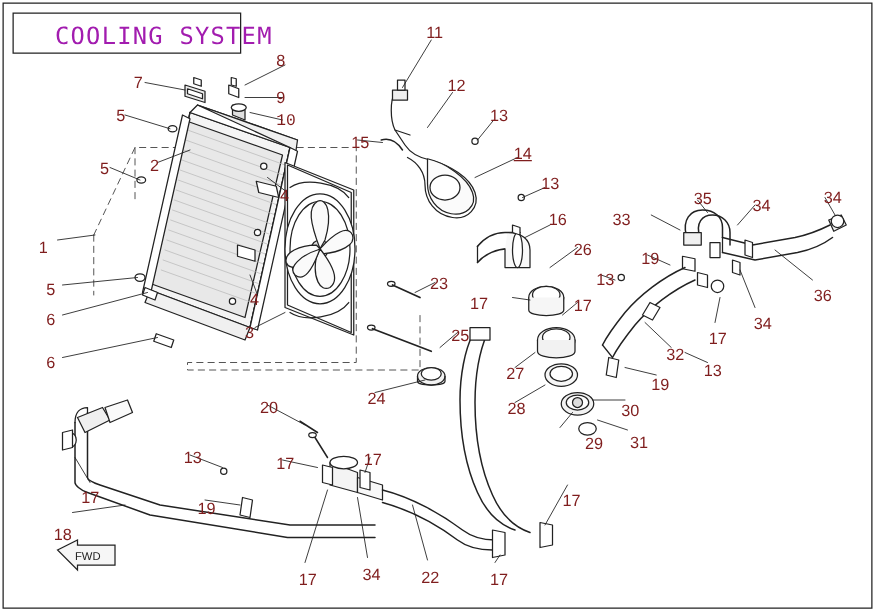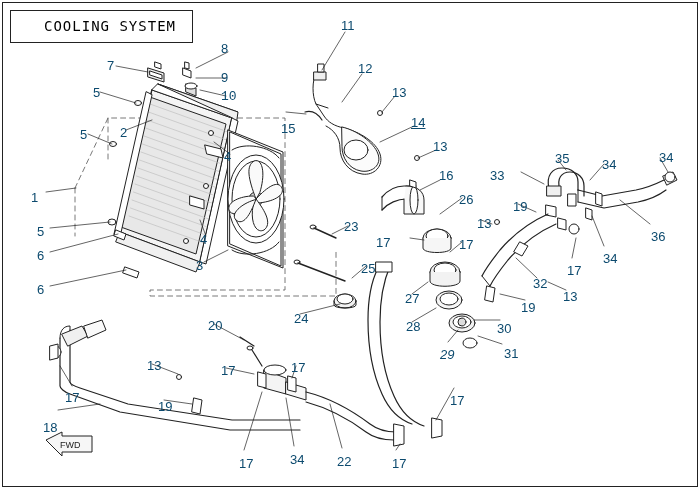--- a/index.html
+++ b/index.html
@@ -31,30 +31,30 @@
     width: 183px;
     height: 33px;
     border: 1px solid #222222;
     box-sizing: border-box;
     background: #ffffff;
   }
   .title-text {
     position: absolute;
     left: 44px;
     top: 18px;
-    font-size: 14px;
+    font-size: 19px;
     letter-spacing: 1px;
-    color: #000000;
+    color: #a21caf;
     font-family: "DejaVu Sans Mono", monospace;
     white-space: nowrap;
   }
   .callout {
     position: absolute;
     font-size: 13px;
-    color: #0c4a6e;
+    color: #7f1d1d;
     font-family: "Liberation Sans", sans-serif;
     white-space: nowrap;
   }
   svg.art {
     position: absolute;
     left: 0;
     top: 0;
     width: 700px;
     height: 489px;
     pointer-events: none;
@@ -324,21 +324,21 @@
   <div class="fwd-text">FWD</div>
 
   <div class="callout" style="left:341px; top:18px;">11</div>
   <div class="callout" style="left:221px; top:41px;">8</div>
   <div class="callout" style="left:107px; top:58px;">7</div>
   <div class="callout" style="left:221px; top:70px;">9</div>
   <div class="callout" style="left:358px; top:61px;">12</div>
   <div class="callout" style="left:221px; top:89px;font-family:Liberation Mono, monospace;">10</div>
   <div class="callout" style="left:93px;  top:85px;">5</div>
   <div class="callout" style="left:392px; top:85px;">13</div>
-  <div class="callout" style="left:281px; top:121px;">15</div>
+  <div class="callout" style="left:281px; top:106px;">15</div>
   <div class="callout" style="left:411px; top:115px;text-decoration:underline;">14</div>
   <div class="callout" style="left:120px; top:125px;">2</div>
   <div class="callout" style="left:80px;  top:127px;">5</div>
   <div class="callout" style="left:433px; top:139px;">13</div>
   <div class="callout" style="left:224px; top:149px;">4</div>
   <div class="callout" style="left:555px; top:151px;">35</div>
   <div class="callout" style="left:602px; top:157px;">34</div>
   <div class="callout" style="left:659px; top:150px;">34</div>
   <div class="callout" style="left:490px; top:168px;">33</div>
   <div class="callout" style="left:439px; top:168px;">16</div>
@@ -359,21 +359,21 @@
   <div class="callout" style="left:196px; top:258px;">3</div>
   <div class="callout" style="left:361px; top:261px;">25</div>
   <div class="callout" style="left:563px; top:289px;">13</div>
   <div class="callout" style="left:37px;  top:282px;">6</div>
   <div class="callout" style="left:405px; top:291px;">27</div>
   <div class="callout" style="left:521px; top:300px;">19</div>
   <div class="callout" style="left:294px; top:311px;">24</div>
   <div class="callout" style="left:406px; top:319px;">28</div>
   <div class="callout" style="left:497px; top:321px;">30</div>
   <div class="callout" style="left:208px; top:318px;text-align:right;">20</div>
-  <div class="callout" style="left:440px; top:347px;font-style:italic;">29</div>
+  <div class="callout" style="left:468px; top:347px;">29</div>
   <div class="callout" style="left:504px; top:346px;">31</div>
   <div class="callout" style="left:147px; top:358px;">13</div>
   <div class="callout" style="left:221px; top:363px;">17</div>
   <div class="callout" style="left:291px; top:360px;">17</div>
   <div class="callout" style="left:65px;  top:390px;">17</div>
   <div class="callout" style="left:158px; top:399px;">19</div>
   <div class="callout" style="left:450px; top:393px;">17</div>
   <div class="callout" style="left:43px;  top:411px;margin-top:9px;">18</div>
   <div class="callout" style="left:239px; top:456px;">17</div>
   <div class="callout" style="left:290px; top:452px;">34</div>

